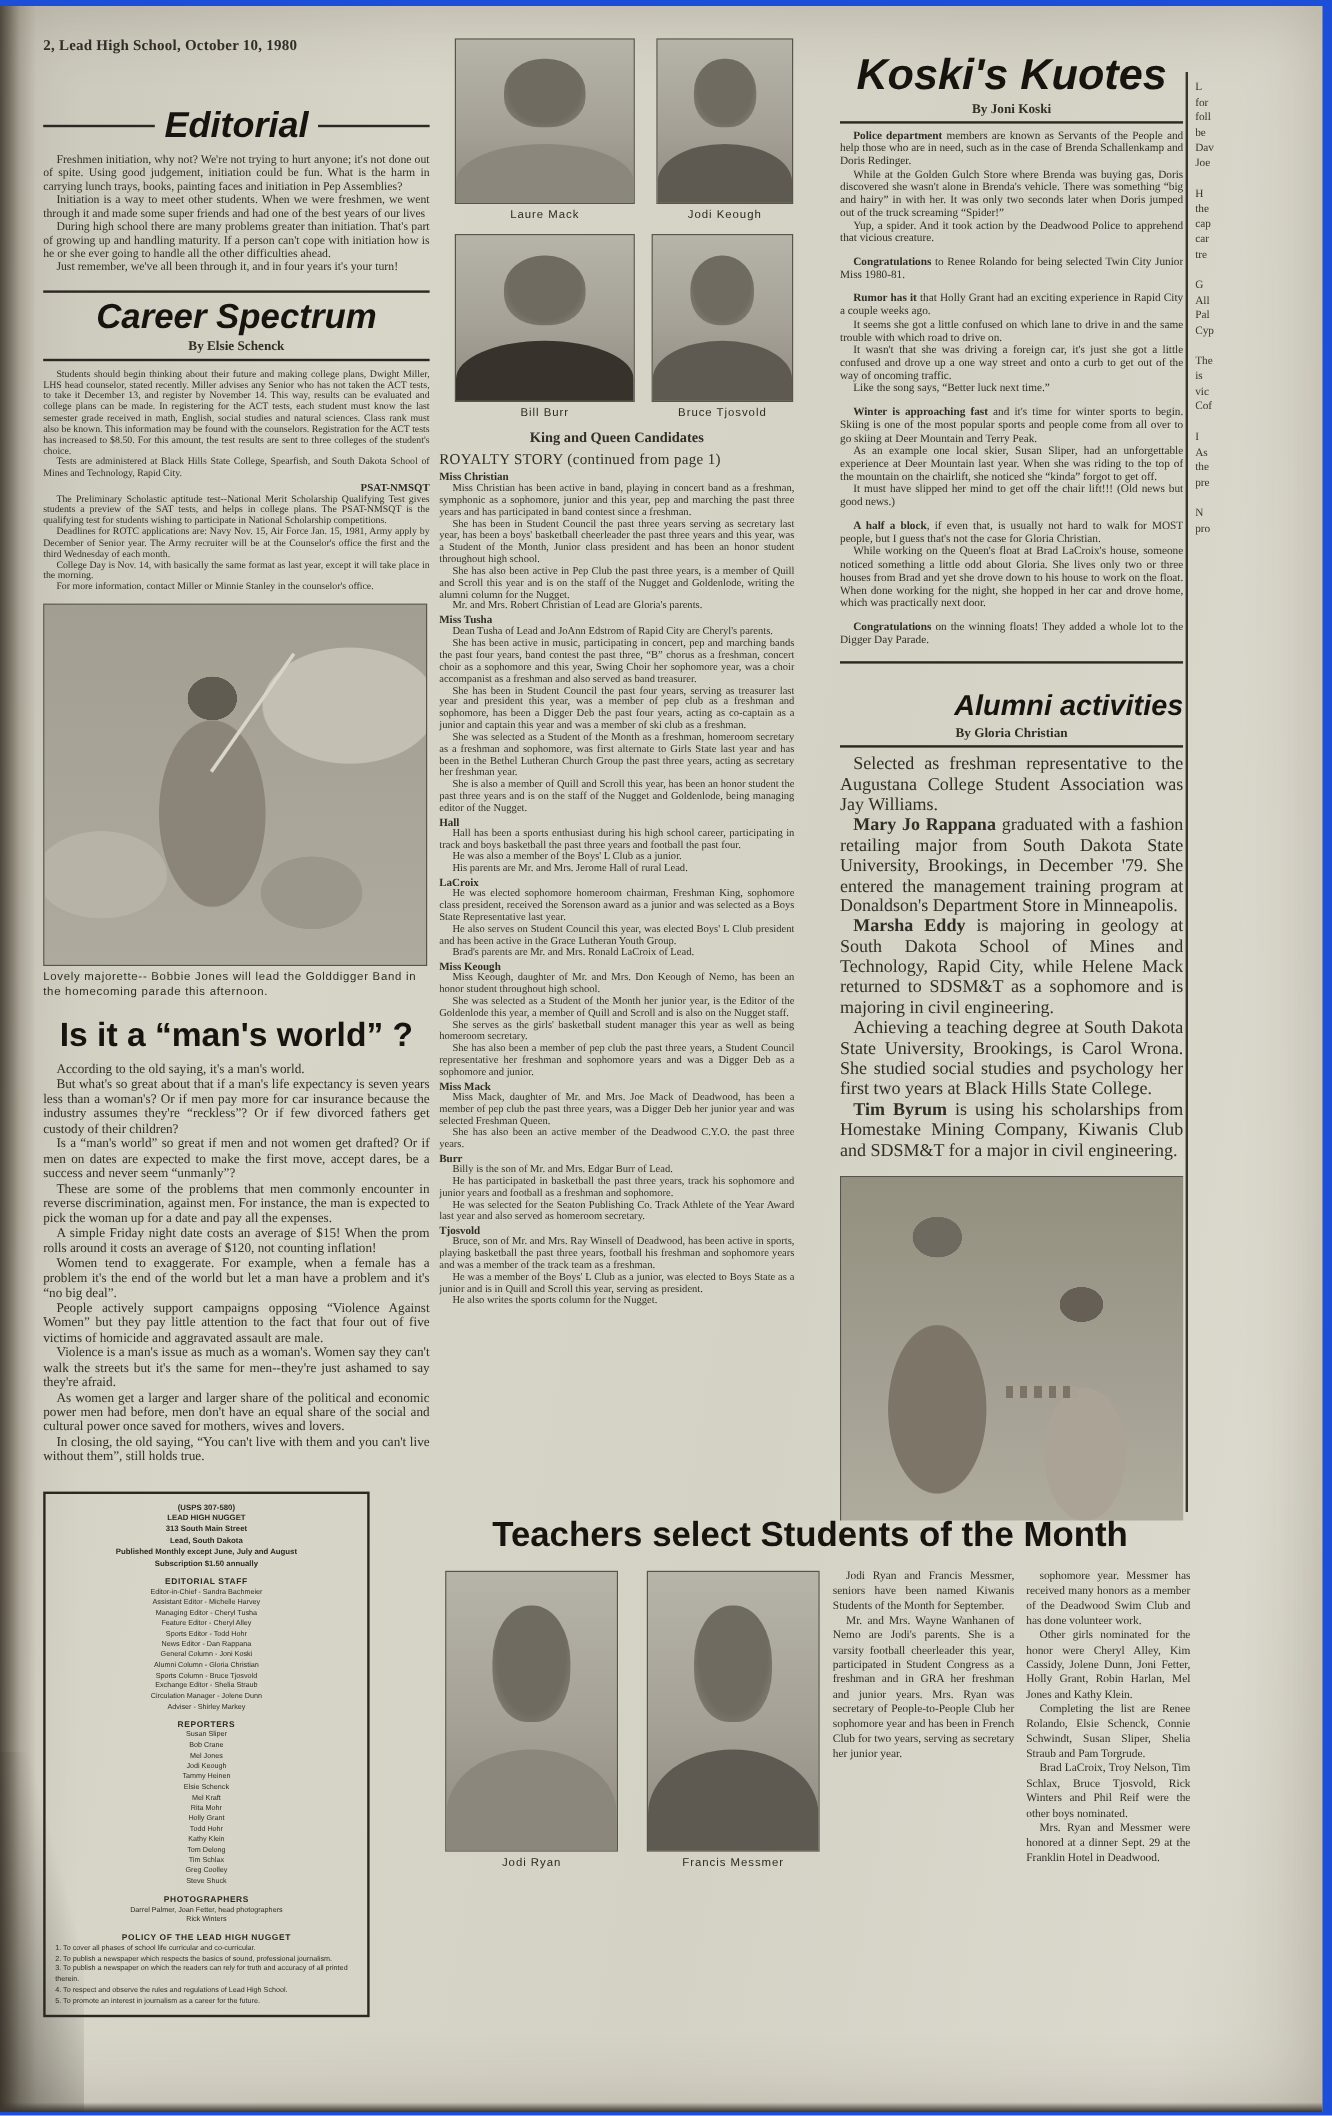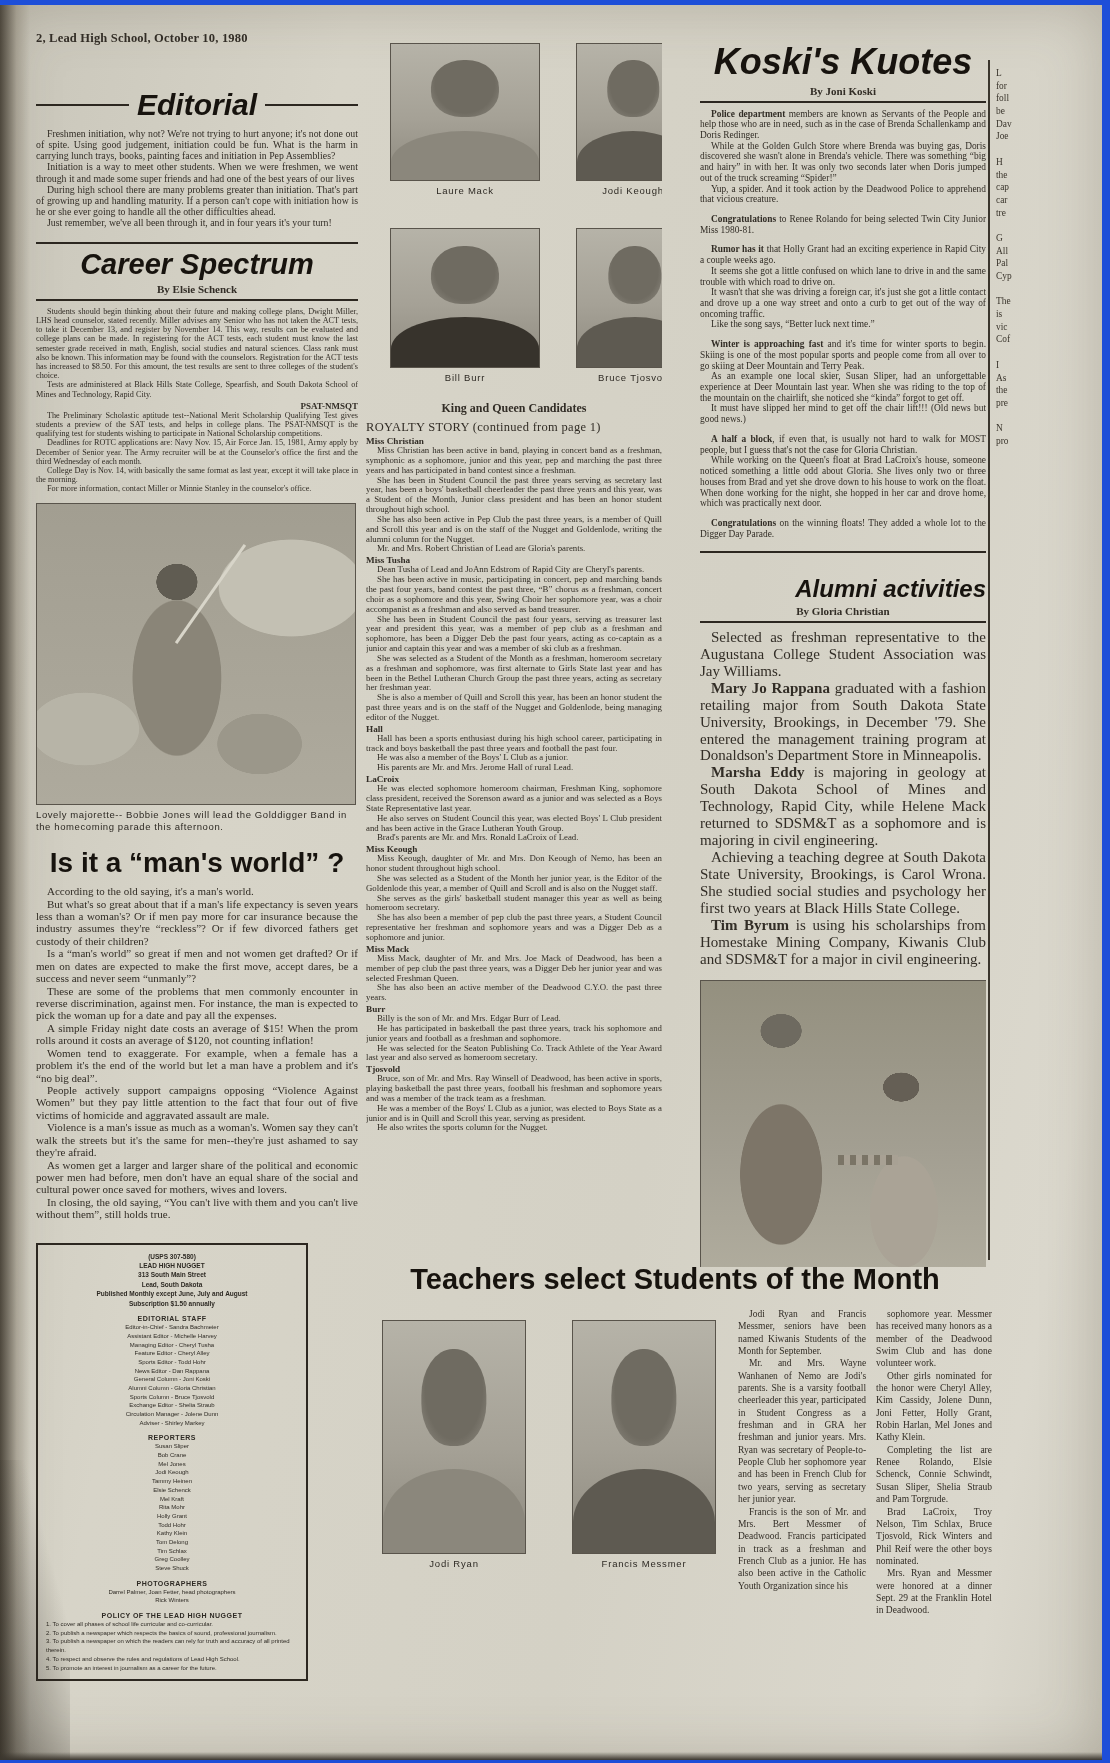--- a/index.html
+++ b/index.html
@@ -52,21 +52,21 @@
   
   .photo{position:relative;overflow:hidden;border:1px solid #59544b;
          background:linear-gradient(180deg,#b6b3a8 0%,#a5a196 55%,#8e8a7f 100%);}
   .portrait::before{content:"";position:absolute;left:50%;top:12%;width:46%;height:42%;
          transform:translateX(-50%);border-radius:48% 48% 44% 44%;
          background:radial-gradient(ellipse at 50% 42%,#6f6b61 0 62%,#7e7a70 78%,rgba(0,0,0,0) 79%);}
   .portrait::after{content:"";position:absolute;left:50%;bottom:-10%;width:100%;height:46%;
          transform:translateX(-50%);border-radius:50% 50% 0 0;background:#5e5a51;}
   .portrait.dark::after{background:#37332c;}
   .portrait.light::after{background:#8b877c;}
-  figure{margin:12px;padding-left:12px;}
+  figure{margin:1px;padding-left:12px;}
   figcaption,.caption{font-family:"Liberation Sans",sans-serif;font-size:9.5px;color:#2e2a24;
          letter-spacing:.8px;text-align:center;margin-top:4px;}
   .caption{text-align:left;line-height:1.25;letter-spacing:.6px;}
   .photo-row{display:flex;justify-content:space-between;align-items:flex-start;margin-bottom:6px;}
 
   .majorette{width:318px;height:300px;margin-top:10px;
      background:
        radial-gradient(ellipse 80px 140px at 44% 58%,#8a8578 0 55%,rgba(0,0,0,0) 56%),
        radial-gradient(ellipse 34px 30px at 44% 26%,#605c52 0 60%,rgba(0,0,0,0) 61%),
        radial-gradient(ellipse 120px 80px at 80% 28%,#c3c0b3 0 60%,rgba(0,0,0,0) 61%),
@@ -290,21 +290,21 @@
     <div class="col-right">
       <h2 class="head it koski-title">Koski's Kuotes</h2>
       <p class="byline">By Joni Koski</p>
       <div class="rule-thin"></div>
       <p class="b kos"><b>Police department</b> <span>members are known as Servants of the People and help those who are in need, such as in the case of Brenda Schallenkamp and Doris Redinger.</span></p>
       <p class="b kos">While at the Golden Gulch Store where Brenda was buying gas, Doris discovered she wasn't alone in Brenda's vehicle. There was something “big and hairy” in with her. It was only two seconds later when Doris jumped out of the truck screaming “Spider!”</p>
       <p class="b kos">Yup, a spider. And it took action by the Deadwood Police to apprehend that vicious creature.</p>
       <p class="b kos gap"><b>Congratulations</b> <span>to Renee Rolando for being selected Twin City Junior Miss 1980-81.</span></p>
       <p class="b kos gap"><b>Rumor has it</b> <span>that Holly Grant had an exciting experience in Rapid City a couple weeks ago.</span></p>
       <p class="b kos">It seems she got a little confused on which lane to drive in and the same trouble with which road to drive on.</p>
-      <p class="b kos">It wasn't that she was driving a foreign car, it's just she got a little contact and drove up a one way street and onto a curb to get out of the way of oncoming traffic.</p>
+      <p class="b kos">It wasn't that she was driving a foreign car, it's just she got a little confused and drove up a one way street and onto a curb to get out of the way of oncoming traffic.</p>
       <p class="b kos">Like the song says, “Better luck next time.”</p>
       <p class="b kos gap"><b>Winter is approaching fast</b> <span>and it's time for winter sports to begin. Skiing is one of the most popular sports and people come from all over to go skiing at Deer Mountain and Terry Peak.</span></p>
       <p class="b kos">As an example one local skier, Susan Sliper, had an unforgettable experience at Deer Mountain last year. When she was riding to the top of the mountain on the chairlift, she noticed she “kinda” forgot to get off.</p>
       <p class="b kos">It must have slipped her mind to get off the chair lift!!! (Old news but good news.)</p>
       <p class="b kos gap"><b>A half a block</b><span>, if even that, is usually not hard to walk for MOST people, but I guess that's not the case for Gloria Christian.</span></p>
       <p class="b kos">While working on the Queen's float at Brad LaCroix's house, someone noticed something a little odd about Gloria. She lives only two or three houses from Brad and yet she drove down to his house to work on the float. When done working for the night, she hopped in her car and drove home, which was practically next door.</p>
       <p class="b kos gap"><b>Congratulations</b> <span>on the winning floats! They added a whole lot to the Digger Day Parade.</span></p>
 
       <div style="margin-top:12px;">
         <div class="rule-h"></div>
@@ -337,21 +337,20 @@
           <div class="photo portrait light"></div>
           <figcaption>Jodi Ryan</figcaption>
         </figure>
         <figure class="sp">
           <div class="photo portrait"></div>
           <figcaption>Francis Messmer</figcaption>
         </figure>
         <div class="st-col">
           <p class="b stu">Jodi Ryan and Francis Messmer, seniors have been named Kiwanis Students of the Month for September.</p>
           <p class="b stu">Mr. and Mrs. Wayne Wanhanen of Nemo are Jodi's parents. She is a varsity football cheerleader this year, participated in Student Congress as a freshman and in GRA her freshman and junior years. Mrs. Ryan was secretary of People-to-People Club her sophomore year and has been in French Club for two years, serving as secretary her junior year.</p>
-          <p class="b stu">Francis is the son of Mr. and Mrs. Bert Messmer of Deadwood. Francis participated in track as a freshman and French Club as a junior. He has also been active in the Catholic Youth Organization since his</p>
         </div>
         <div class="st-col2">
           <p class="b stu">sophomore year. Messmer has received many honors as a member of the Deadwood Swim Club and has done volunteer work.</p>
           <p class="b stu">Other girls nominated for the honor were Cheryl Alley, Kim Cassidy, Jolene Dunn, Joni Fetter, Holly Grant, Robin Harlan, Mel Jones and Kathy Klein.</p>
           <p class="b stu">Completing the list are Renee Rolando, Elsie Schenck, Connie Schwindt, Susan Sliper, Shelia Straub and Pam Torgrude.</p>
           <p class="b stu">Brad LaCroix, Troy Nelson, Tim Schlax, Bruce Tjosvold, Rick Winters and Phil Reif were the other boys nominated.</p>
           <p class="b stu">Mrs. Ryan and Messmer were honored at a dinner Sept. 29 at the Franklin Hotel in Deadwood.</p>
         </div>
       </div>
     </div>

